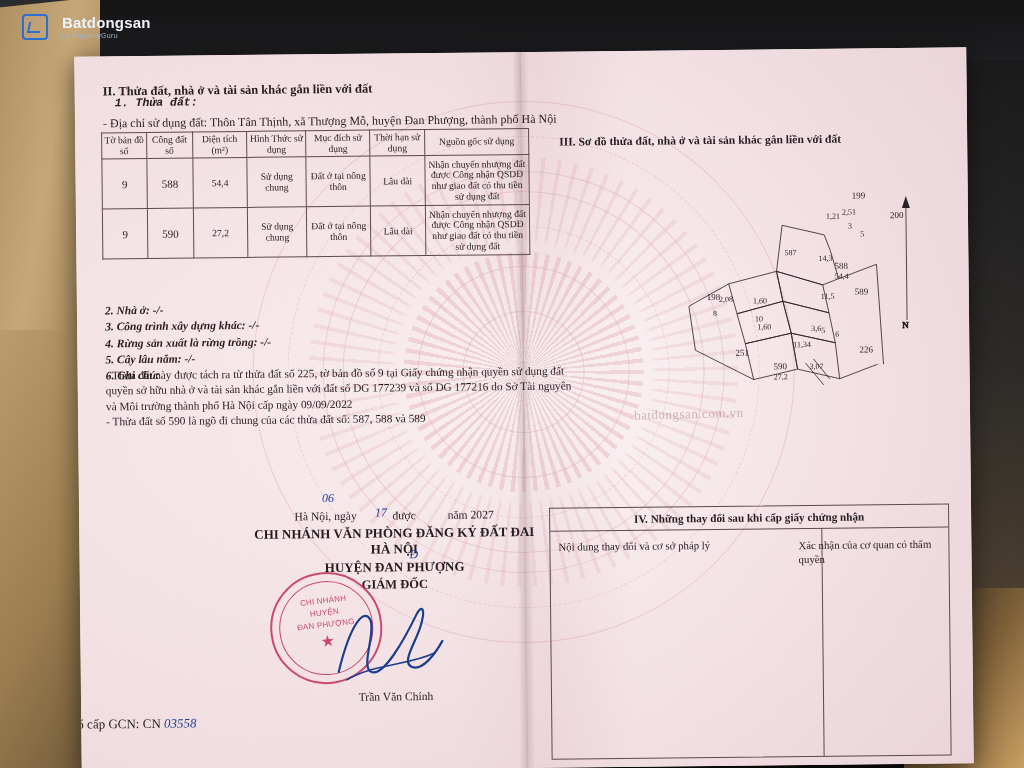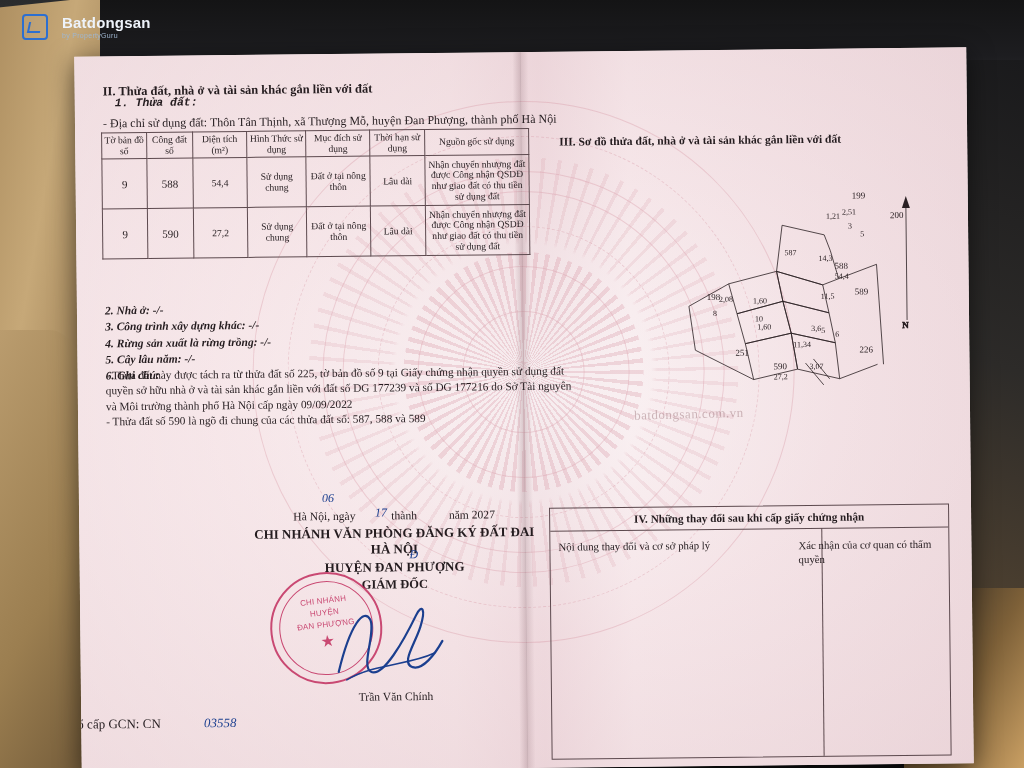--- a/index.html
+++ b/index.html
@@ -304,21 +304,21 @@
   }
   .seal-l1 { top: 22px; }
   .seal-l2 { top: 34px; }
   .seal-l3 { top: 46px; }
   .sig-scribble {
     position: absolute; left: 250px; top: 540px;
     width: 120px; height: 100px;
   }
   
   .gcn { position: absolute; left: -48px; top: 660px; font-size: 13px; }
-  .gcn-num { color: #1b3f8f; font-style: italic; margin-left: 40px; }
+  .gcn-num { color: #1b3f8f; font-style: italic; }
 
   .map-num { font-size: 8px; fill: #2a2023; }
   .map-num-b { font-size: 9px; fill: #2a2023; }
 </style>
 </head>
 <body>
 
 <div id="screen">
 
   <div class="bg-dark"></div>
@@ -471,21 +471,21 @@
       <div class="sec4">
         <div class="sec4-h">IV. Những thay đổi sau khi cấp giấy chứng nhận</div>
         <div class="sec4-c1">Nội dung thay đổi và cơ sở pháp lý</div>
         <div class="sec4-c2">Xác nhận của cơ quan có thẩm quyền</div>
       </div>
 
       <div class="sig">
         <div class="place">
           <span>Hà Nội, ngày</span>
           <span style="display:inline-block;width:30px"></span>
-          <span>thành</span>
+          <span>được</span>
           <span style="display:inline-block;width:26px"></span>
           <span>năm 2027</span>
         </div>
         <div class="l1">CHI NHÁNH VĂN PHÒNG ĐĂNG KÝ ĐẤT ĐAI HÀ NỘI</div>
         <div class="l2">HUYỆN ĐAN PHƯỢNG</div>
         <div class="l3">GIÁM ĐỐC</div>
         <div class="name">Trần Văn Chính</div>
       </div>
 
       <div class="t hand hand-date">06</div>

